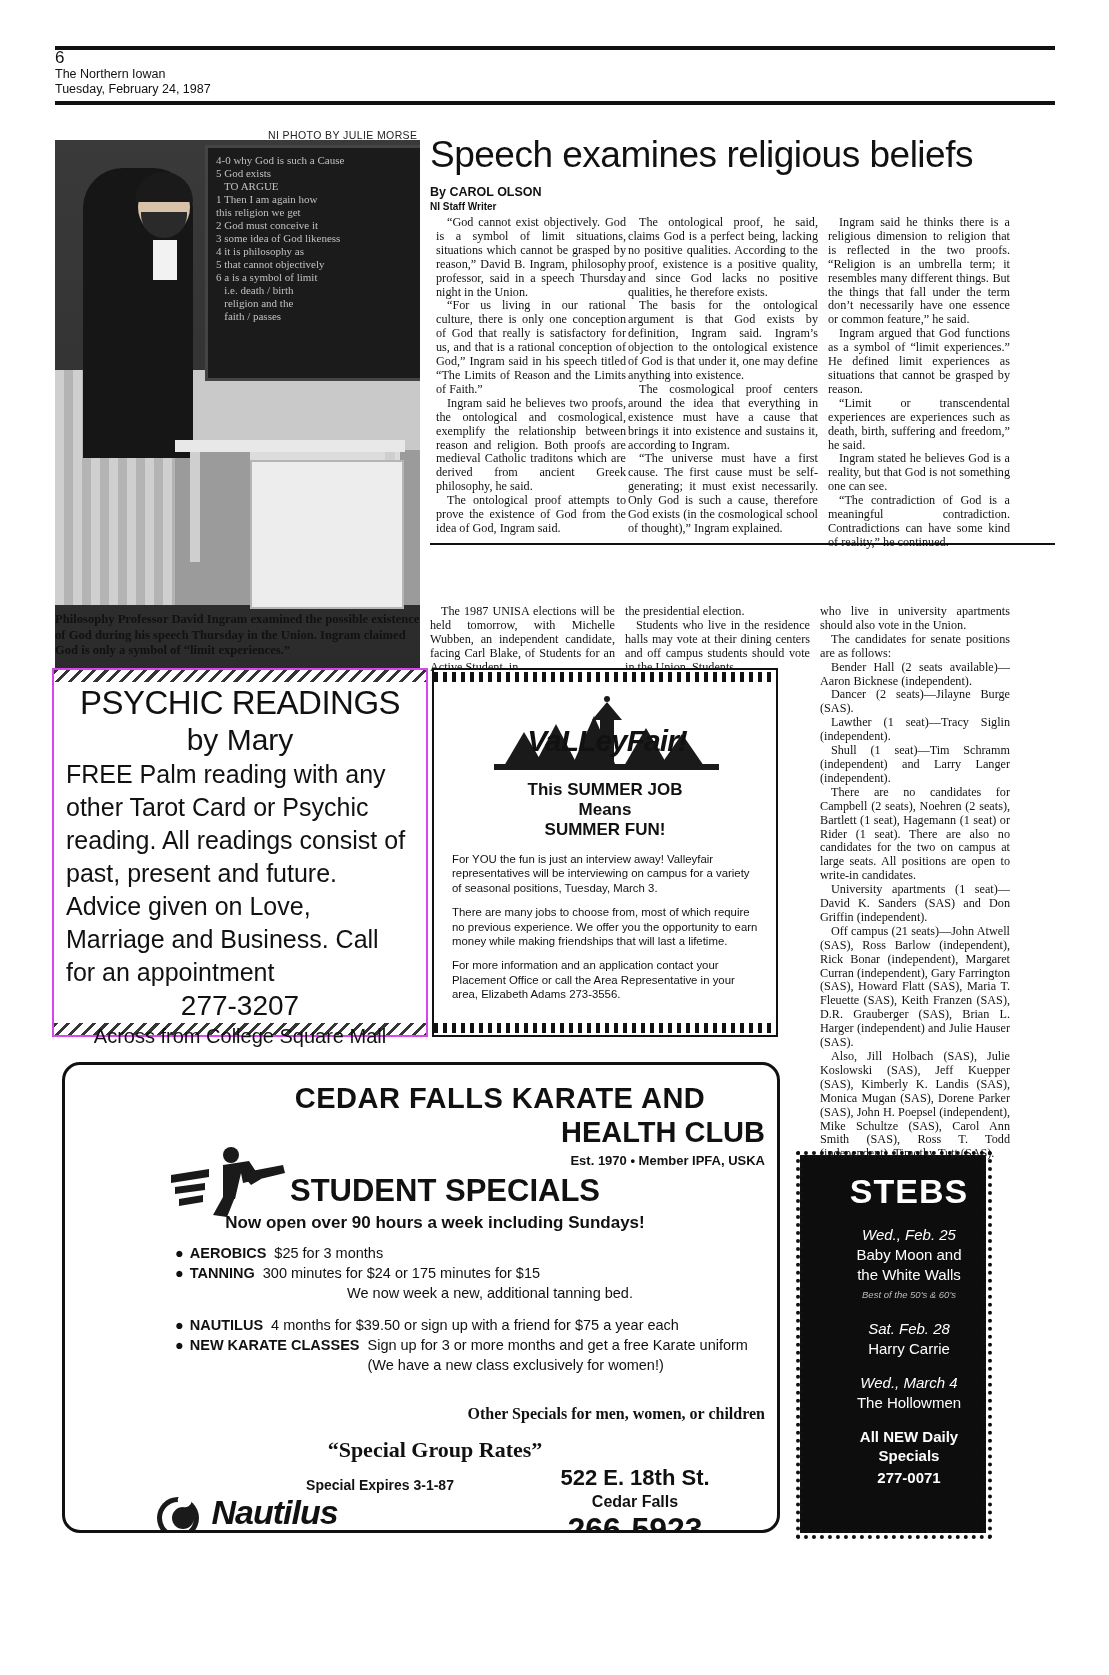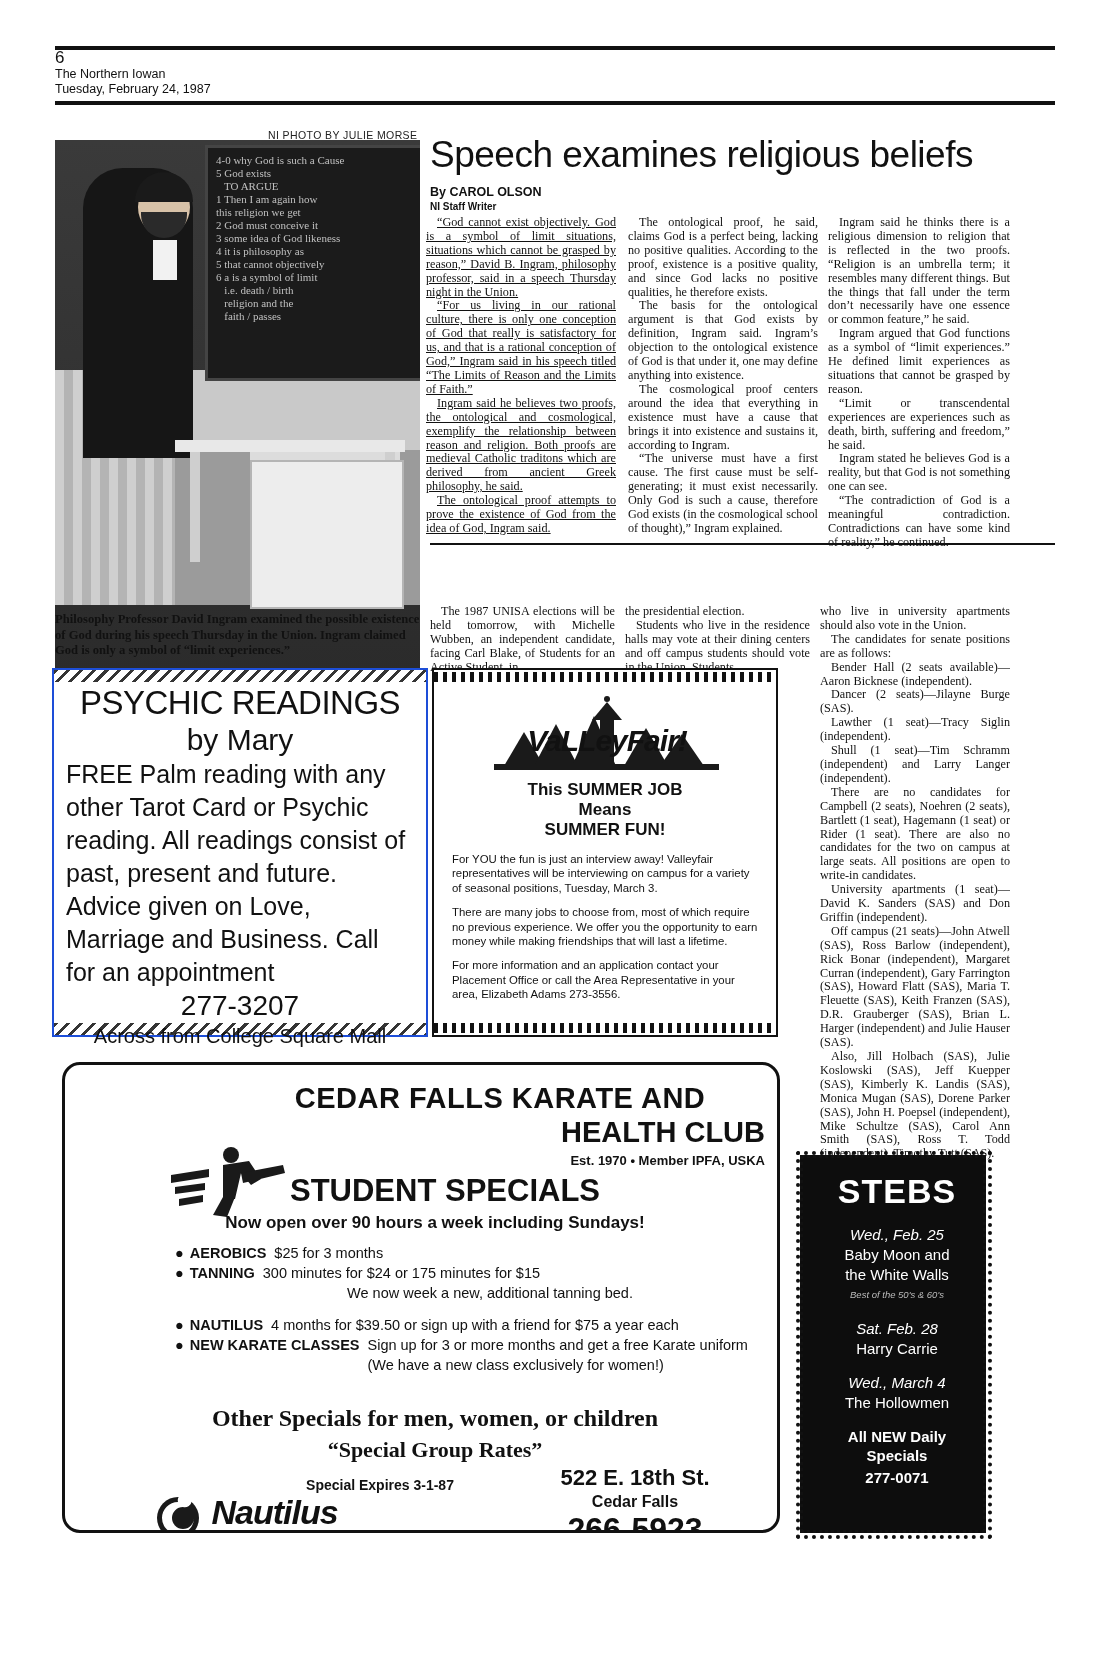--- a/index.html
+++ b/index.html
@@ -64,39 +64,39 @@
     font-size:37px; line-height:40px; letter-spacing:-0.5px; color:#111;
   }
   .byline { position:absolute; left:430px; top:185px; font-family:"Liberation Sans", sans-serif; }
   .byline .b1 { font-size:12.5px; font-weight:bold; line-height:15px; }
   .byline .b2 { font-size:10px; font-weight:bold; line-height:13px; }
 
   .col { position:absolute; font-family:"Liberation Serif", serif; font-size:12.2px; line-height:13.9px; text-align:justify; }
   .col p { margin:0; text-indent:11px; }
   .col p:first-child { text-indent:11px; }
 
-  .sp-c1 { left:426px; top:216px; width:190px;text-decoration:underline; }
+  .sp-c1 { left:436px; top:216px; width:190px; }
   .sp-c2 { left:628px; top:216px; width:190px; }
   .sp-c3 { left:828px; top:216px; width:182px; }
 
   
   .unisa-rule { position:absolute; left:430px; top:543px; width:625px; height:2px; background:#111; }
   .headline-unisa {
     position:absolute; left:430px; top:549px; width:630px;
     font-family:"Liberation Serif", serif; font-weight:normal;
     font-size:36px; line-height:40px; color:#111;
   }
   .un-c1 { left:430px; top:605px; width:185px; }
   .un-c2 { left:625px; top:605px; width:185px; }
   .un-c3 { left:820px; top:605px; width:190px; }
 
   
   .psychic {
     position:absolute; left:52px; top:668px; width:372px; height:365px;
-    border:2px solid #1d4ed8; background:#fff;
+    border:2px solid #d946ef; background:#fff;
   }
   .psychic .zig-top, .psychic .zig-bot {
     position:absolute; left:0; width:372px; height:12px;
     background:repeating-linear-gradient(135deg,#111 0 3px,#fff 3px 9px);
     opacity:.85;
   }
   .psychic .zig-top { top:0; }
   .psychic .zig-bot { bottom:0; }
   .psychic-inner {
     position:absolute; left:8px; top:14px; width:356px;
@@ -153,22 +153,22 @@
   .kt-specials { position:absolute; left:60px; top:108px; width:640px; text-align:center;
     font-family:"Liberation Sans", sans-serif; font-weight:bold; font-size:31px; }
   .kt-open { position:absolute; left:40px; top:148px; width:660px; text-align:center;
     font-family:"Liberation Sans", sans-serif; font-weight:bold; font-size:17px; }
   .kt-list { position:absolute; left:110px; top:178px; width:600px; font-family:"Liberation Sans", sans-serif; font-size:14.5px; line-height:20px; }
   .kt-row { display:flex; align-items:baseline; }
   .kt-bullet { font-weight:bold; margin-right:6px; }
   .kt-lbl { font-weight:bold; white-space:nowrap; margin-right:8px; }
   .kt-val { font-weight:normal; }
   .kt-center { text-align:center; }
-  .kt-other { position:absolute; left:40px; top:340px; width:660px; text-align:center;
-    font-family:"Liberation Serif", serif; font-weight:bold; font-size:24px; }
+  .kt-other { position:absolute; left:40px; top:340px; width:660px; text-align:right;
+    font-family:"Liberation Serif", serif; font-weight:bold; font-size:16px; }
   .kt-group { position:absolute; left:40px; top:372px; width:660px; text-align:center;
     font-family:"Liberation Serif", serif; font-weight:bold; font-size:22px; }
   .kt-exp { position:absolute; left:150px; top:412px; width:330px; text-align:center;
     font-family:"Liberation Sans", sans-serif; font-weight:bold; font-size:14px; }
   .kt-addr { position:absolute; left:430px; top:398px; width:280px; text-align:center;
     font-family:"Liberation Sans", sans-serif; font-weight:bold; font-size:22px; line-height:30px; }
   .kt-city { position:absolute; left:430px; top:428px; width:280px; text-align:center;
     font-family:"Liberation Sans", sans-serif; font-weight:bold; font-size:16px; }
   .kt-phone { position:absolute; left:420px; top:446px; width:300px; text-align:center;
     font-family:"Liberation Sans", sans-serif; font-weight:bold; font-size:32px; }
@@ -178,21 +178,21 @@
 
   
   .stebs {
     position:absolute; left:800px; top:1155px; width:180px; height:372px;
     background:#0d0d0d; border:3px dotted #111;
   }
   .stebs-dots {
     position:absolute; left:796px; top:1151px; width:188px; height:380px;
     border:4px dotted #111; border-radius:2px; pointer-events:none;
   }
-  .stebs-inner { position:absolute; left:4px; top:0; width:180px; height:372px; color:#fff;
+  .stebs-inner { position:absolute; left:16px; top:0; width:180px; height:372px; color:#fff;
     font-family:"Liberation Sans", sans-serif; text-align:center; }
   .stebs-title { margin-top:14px; font-size:34px; font-weight:bold; letter-spacing:1px; }
   .stebs-ev { margin-top:14px; font-size:15px; line-height:20px; font-style:italic; }
   .stebs-ev .pl { font-style:normal; }
   .stebs-small { font-size:9.5px; color:#bbb; }
   .stebs-foot { margin-top:14px; font-size:15px; font-weight:bold; line-height:19px; }
   .stebs-phone { font-size:15px; font-weight:bold; margin-top:4px; }
 </style>
 </head>
 <body>

